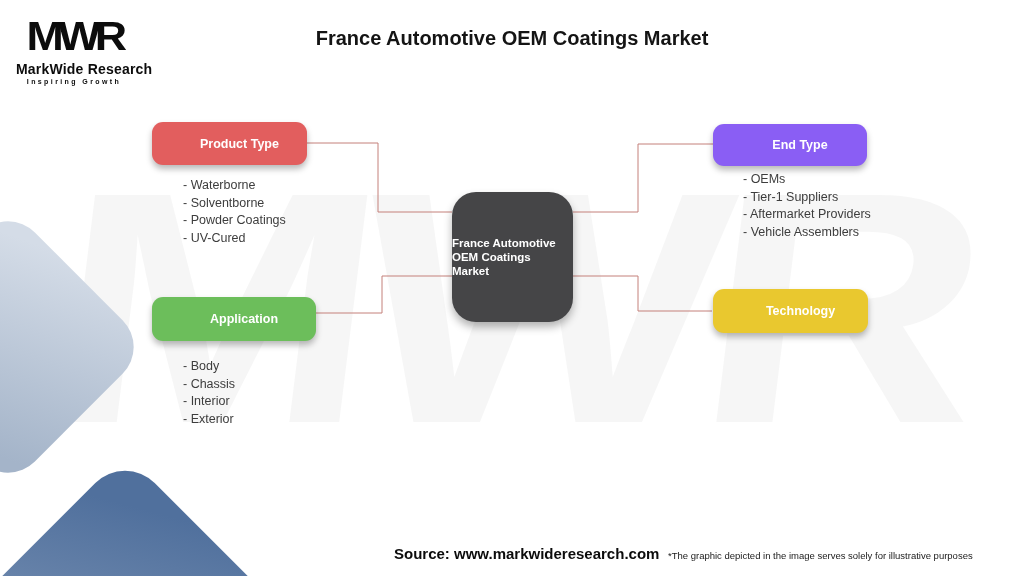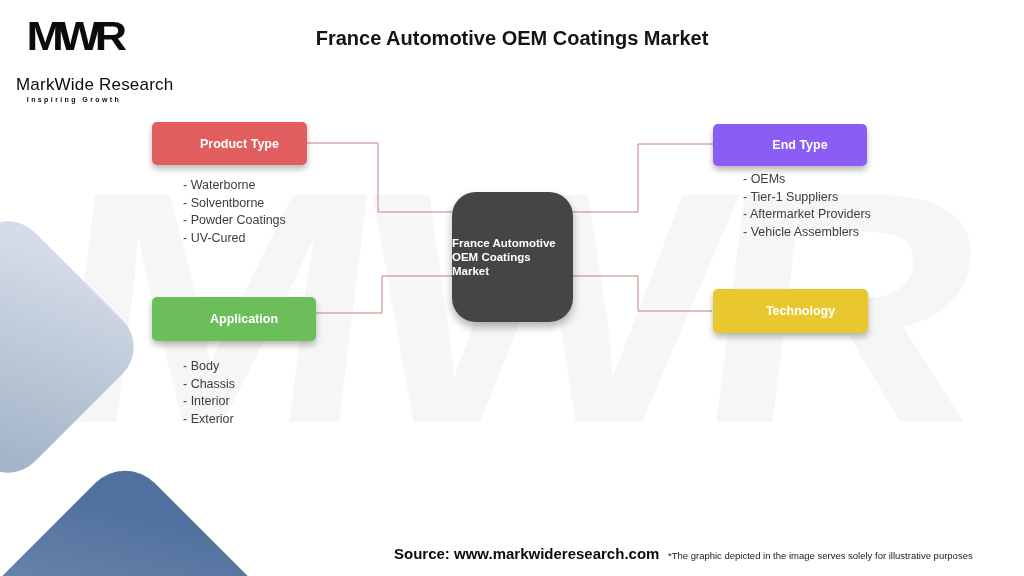--- a/index.html
+++ b/index.html
@@ -57,24 +57,24 @@
   }
   .logo-monogram {
     font-size: 40px;
     font-weight: 900;
     letter-spacing: -5px;
     line-height: 44px;
     transform: scaleX(1.12);
     transform-origin: center;
   }
   .logo-name {
-    font-size: 17px;
-    font-weight: 400;
+    font-size: 14px;
+    font-weight: 700;
     letter-spacing: 0.2px;
-    margin-top: 17px;
+    margin-top: 3px;
     white-space: nowrap;
   }
   .logo-tagline {
     font-size: 7px;
     font-weight: 700;
     letter-spacing: 2.4px;
     margin-top: 1px;
     white-space: nowrap;
   }
   .title {
@@ -114,21 +114,21 @@
     line-height: 14px;
     display: flex;
     flex-direction: column;
     align-items: flex-start;
     justify-content: center;
     text-align: center;
     z-index: 2;
   }
   .branch-box {
     position: absolute;
-    border-radius: 5px;
+    border-radius: 11px;
     box-shadow: 0 4px 6px rgba(0,0,0,0.28);
     display: flex;
     align-items: center;
     justify-content: center;
     color: #ffffff;
     font-size: 12.5px;
     font-weight: 700;
     z-index: 2;
     padding-left: 20px;
   }

